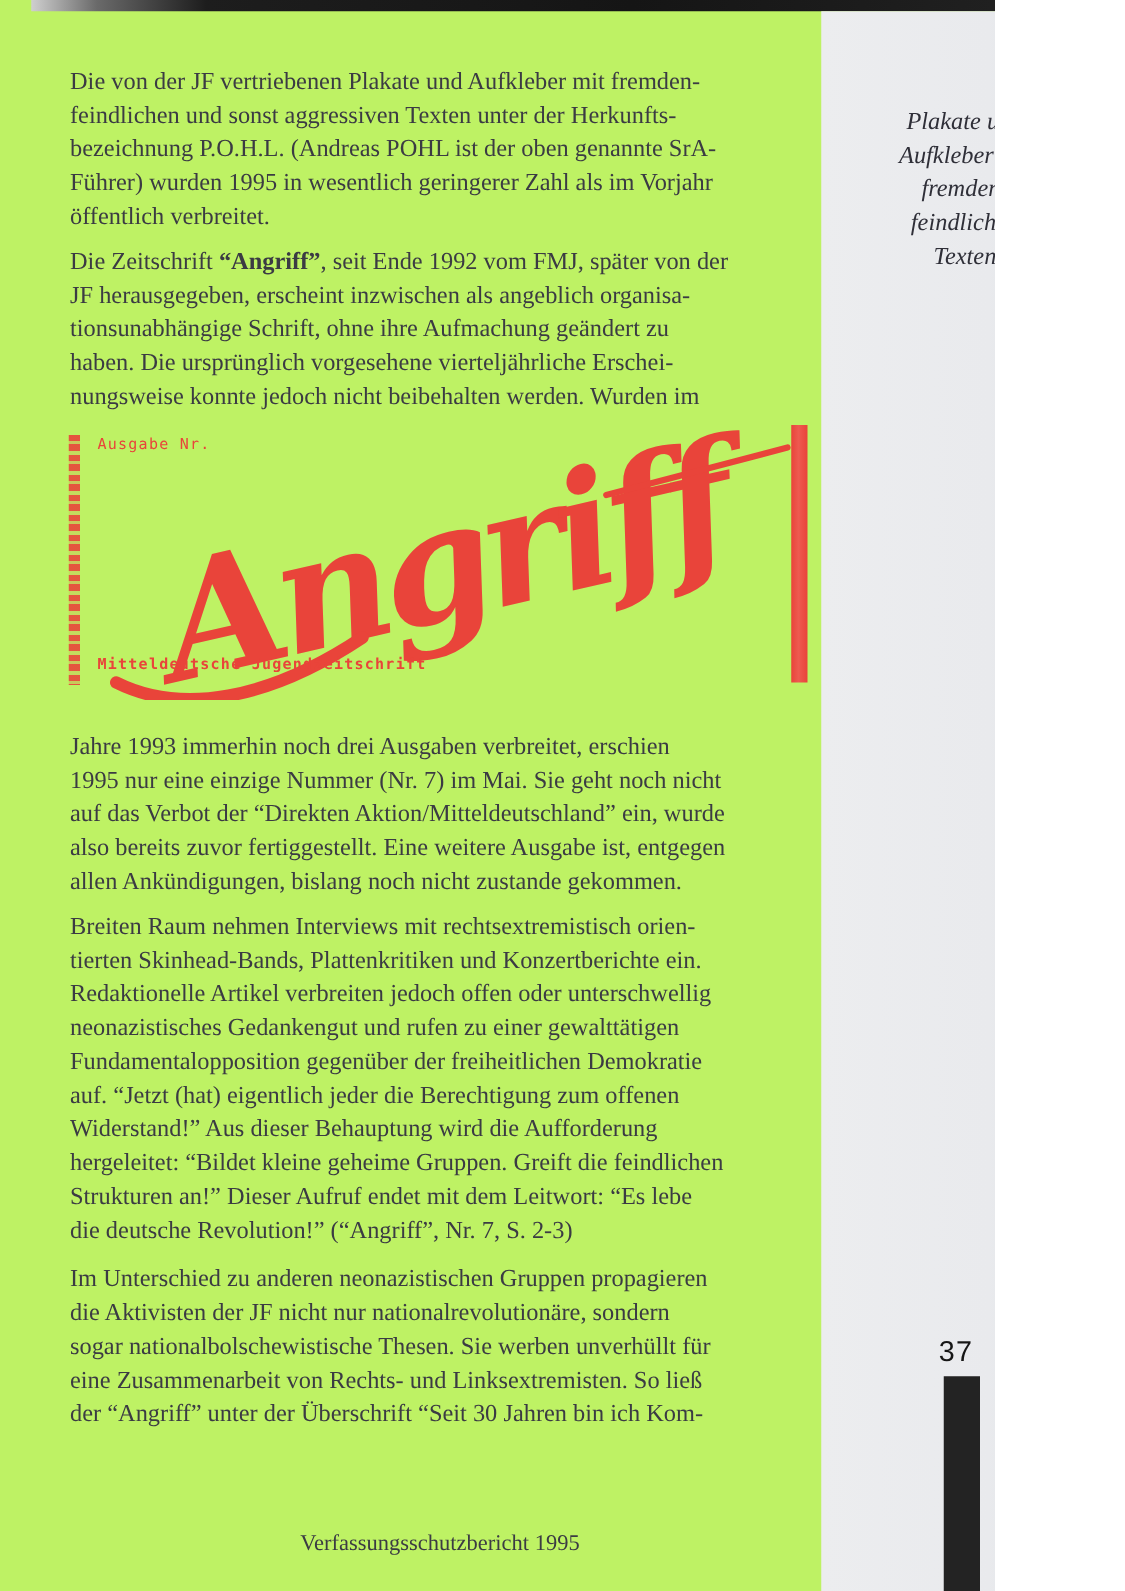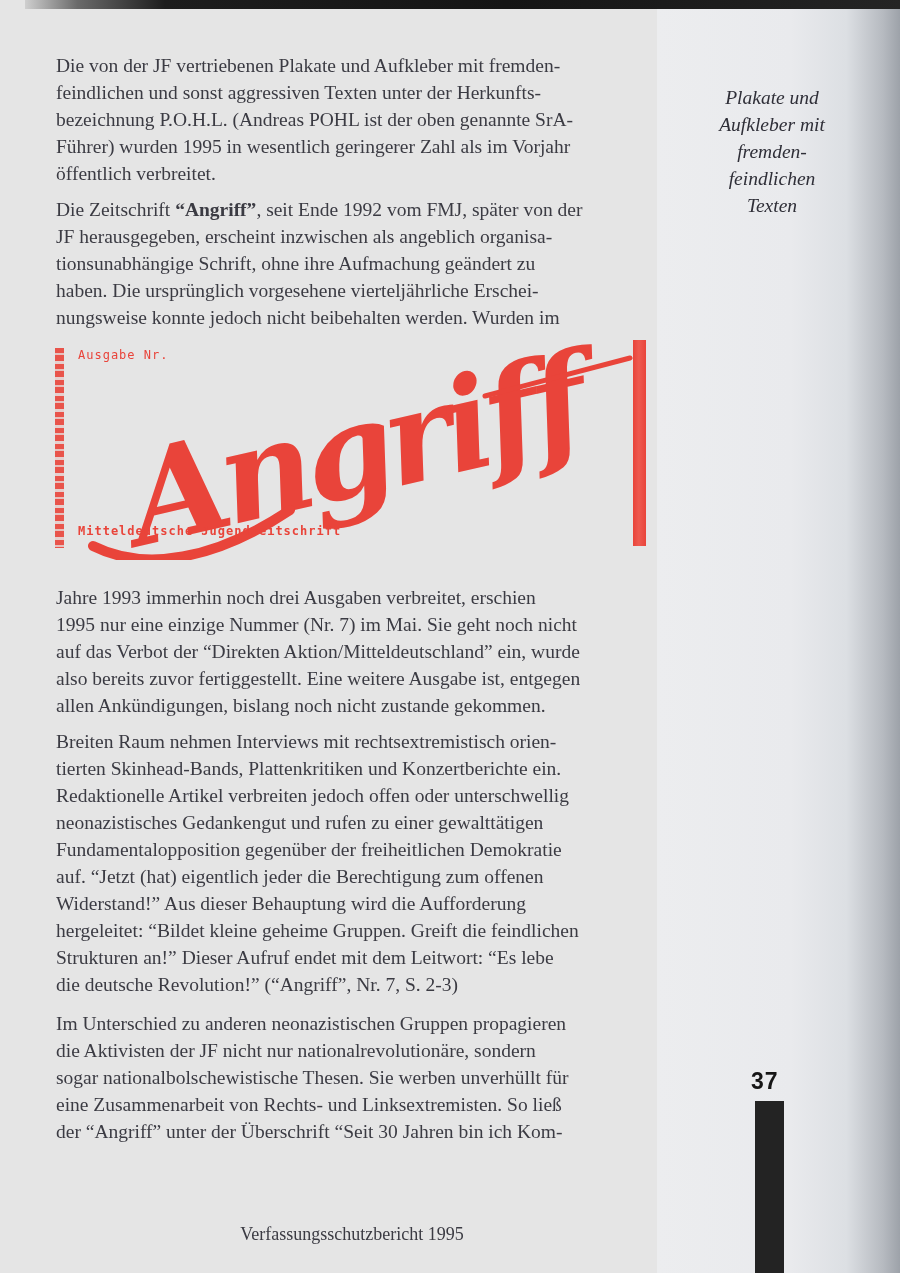--- a/index.html
+++ b/index.html
@@ -1,19 +1,19 @@
 <!DOCTYPE html>
 <html lang="de"><head>
 <meta charset="utf-8">
 <style>
   html,body{margin:0;padding:0;}
   .page{
     position:relative;
-    width:900px;height:1273px;
-    background:#e5e5e5;
+    width:796px;height:1273px;
+    background:#bef264;
     overflow:hidden;
     font-family:"Liberation Serif", serif;
   }
   
   .top-bar{
     position:absolute;left:25px;top:0;width:875px;height:9px;
     background:linear-gradient(to right,#cfcfcf 0,#6a6a6a 6%,#1d1d1d 16%,#151515 55%,#242424 100%);
   }
   
   .margin-strip{
@@ -66,21 +66,21 @@
     font-size:19.5px;line-height:27px;
     color:#2f2f38;
     white-space:pre-line;
   }
   .note-1{top:84px;}
   .note-2{top:891px;}
   
   .page-number{
     position:absolute;left:751px;top:1068px;
     font-family:"Liberation Sans", sans-serif;
-    font-weight:bold;font-size:23px;color:#161616;
+    font-weight:normal;font-size:23px;color:#161616;
     letter-spacing:1px;
   }
   .page-tab{
     position:absolute;left:755px;top:1101px;width:29px;height:172px;
     background:#232323;
   }
   
   .footer{
     position:absolute;left:56px;top:1224px;width:592px;
     text-align:center;

